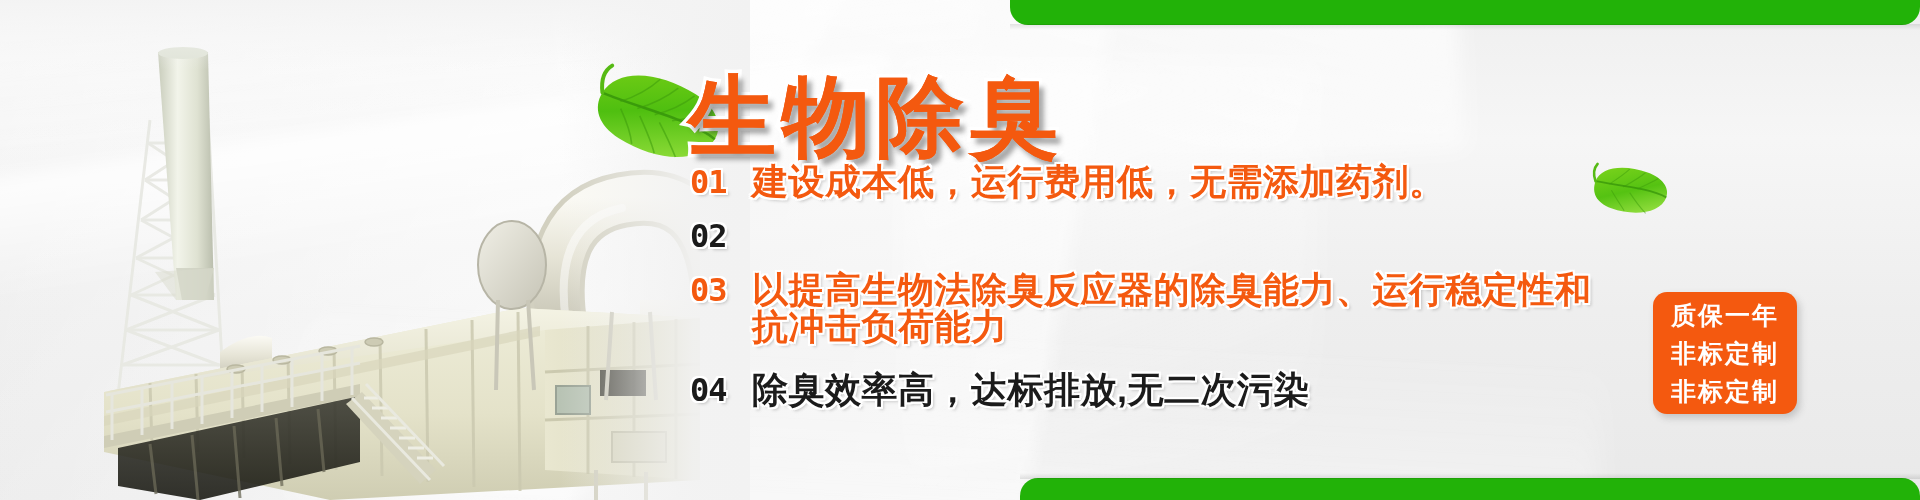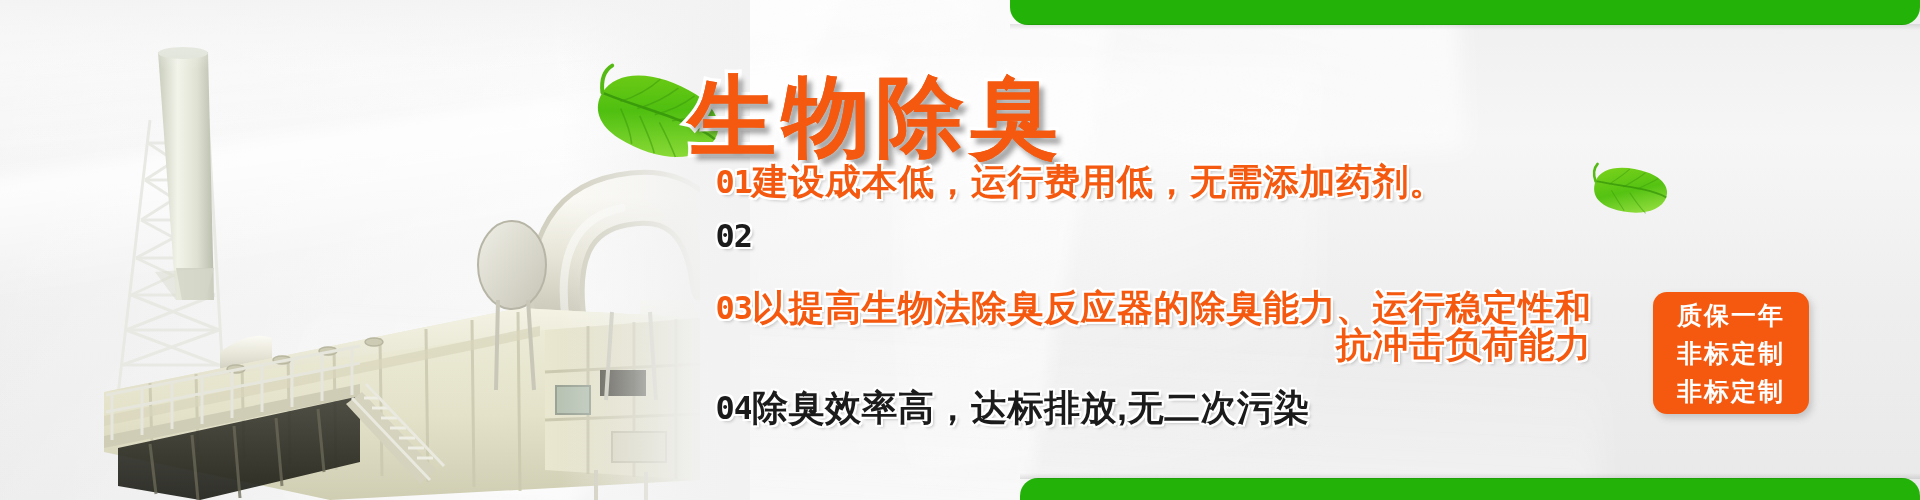--- a/index.html
+++ b/index.html
@@ -60,21 +60,21 @@
     white-space:nowrap;
   }
   #title-fill{
     position:absolute;left:688px;top:58px;
     font-size:88px;font-weight:bold;letter-spacing:6px;
     color:#f4590f;white-space:nowrap;
   }
 
   
   #features{position:absolute;left:690px;top:163px;width:980px;}
-  .feature{display:flex;align-items:flex-start;margin-bottom:6px;text-align:right;}
+  .feature{display:flex;align-items:flex-start;margin-bottom:6px;}
   .f-num{
     font-size:32px;font-weight:bold;line-height:38px;
     letter-spacing:-1px;width:62px;flex:0 0 62px;
     font-family:"DejaVu Sans Mono","Liberation Mono",monospace;
   }
   .f-text{font-size:36px;font-weight:bold;line-height:37px;letter-spacing:.5px;}
   .f-text .ln{display:block;white-space:nowrap;}
   .orange .f-num,.orange .f-text{
     color:#f4590f;
     text-shadow:
@@ -83,26 +83,26 @@
       3px 3px 3px rgba(90,90,90,.30);
   }
   .dark .f-num,.dark .f-text{
     color:#1b1b1b;
     text-shadow:
       -2px -2px 0 #fff, 2px -2px 0 #fff, -2px 2px 0 #fff, 2px 2px 0 #fff,
       0 -2px 0 #fff, 0 2px 0 #fff, -2px 0 0 #fff, 2px 0 0 #fff,
       3px 3px 3px rgba(90,90,90,.30);
   }
   .f1{margin-bottom:16px;}
-  .f2{margin-bottom:10px;flex-direction:column;}
+  .f2{margin-bottom:16px;}
   .f3{margin-bottom:26px;}
 
   
   #badge{
-    position:absolute;left:1653px;top:292px;width:156px;height:122px;
+    position:absolute;left:1653px;top:292px;width:144px;height:122px;
     background:#f4590f;border-radius:14px;
     display:flex;flex-direction:column;align-items:center;justify-content:center;
     box-shadow:3px 4px 7px rgba(80,80,80,.25);
   }
   #badge .bline{
     color:#ffffff;font-size:25px;font-weight:bold;line-height:38px;letter-spacing:2px;
     white-space:nowrap;
   }
 </style>
 </head>

